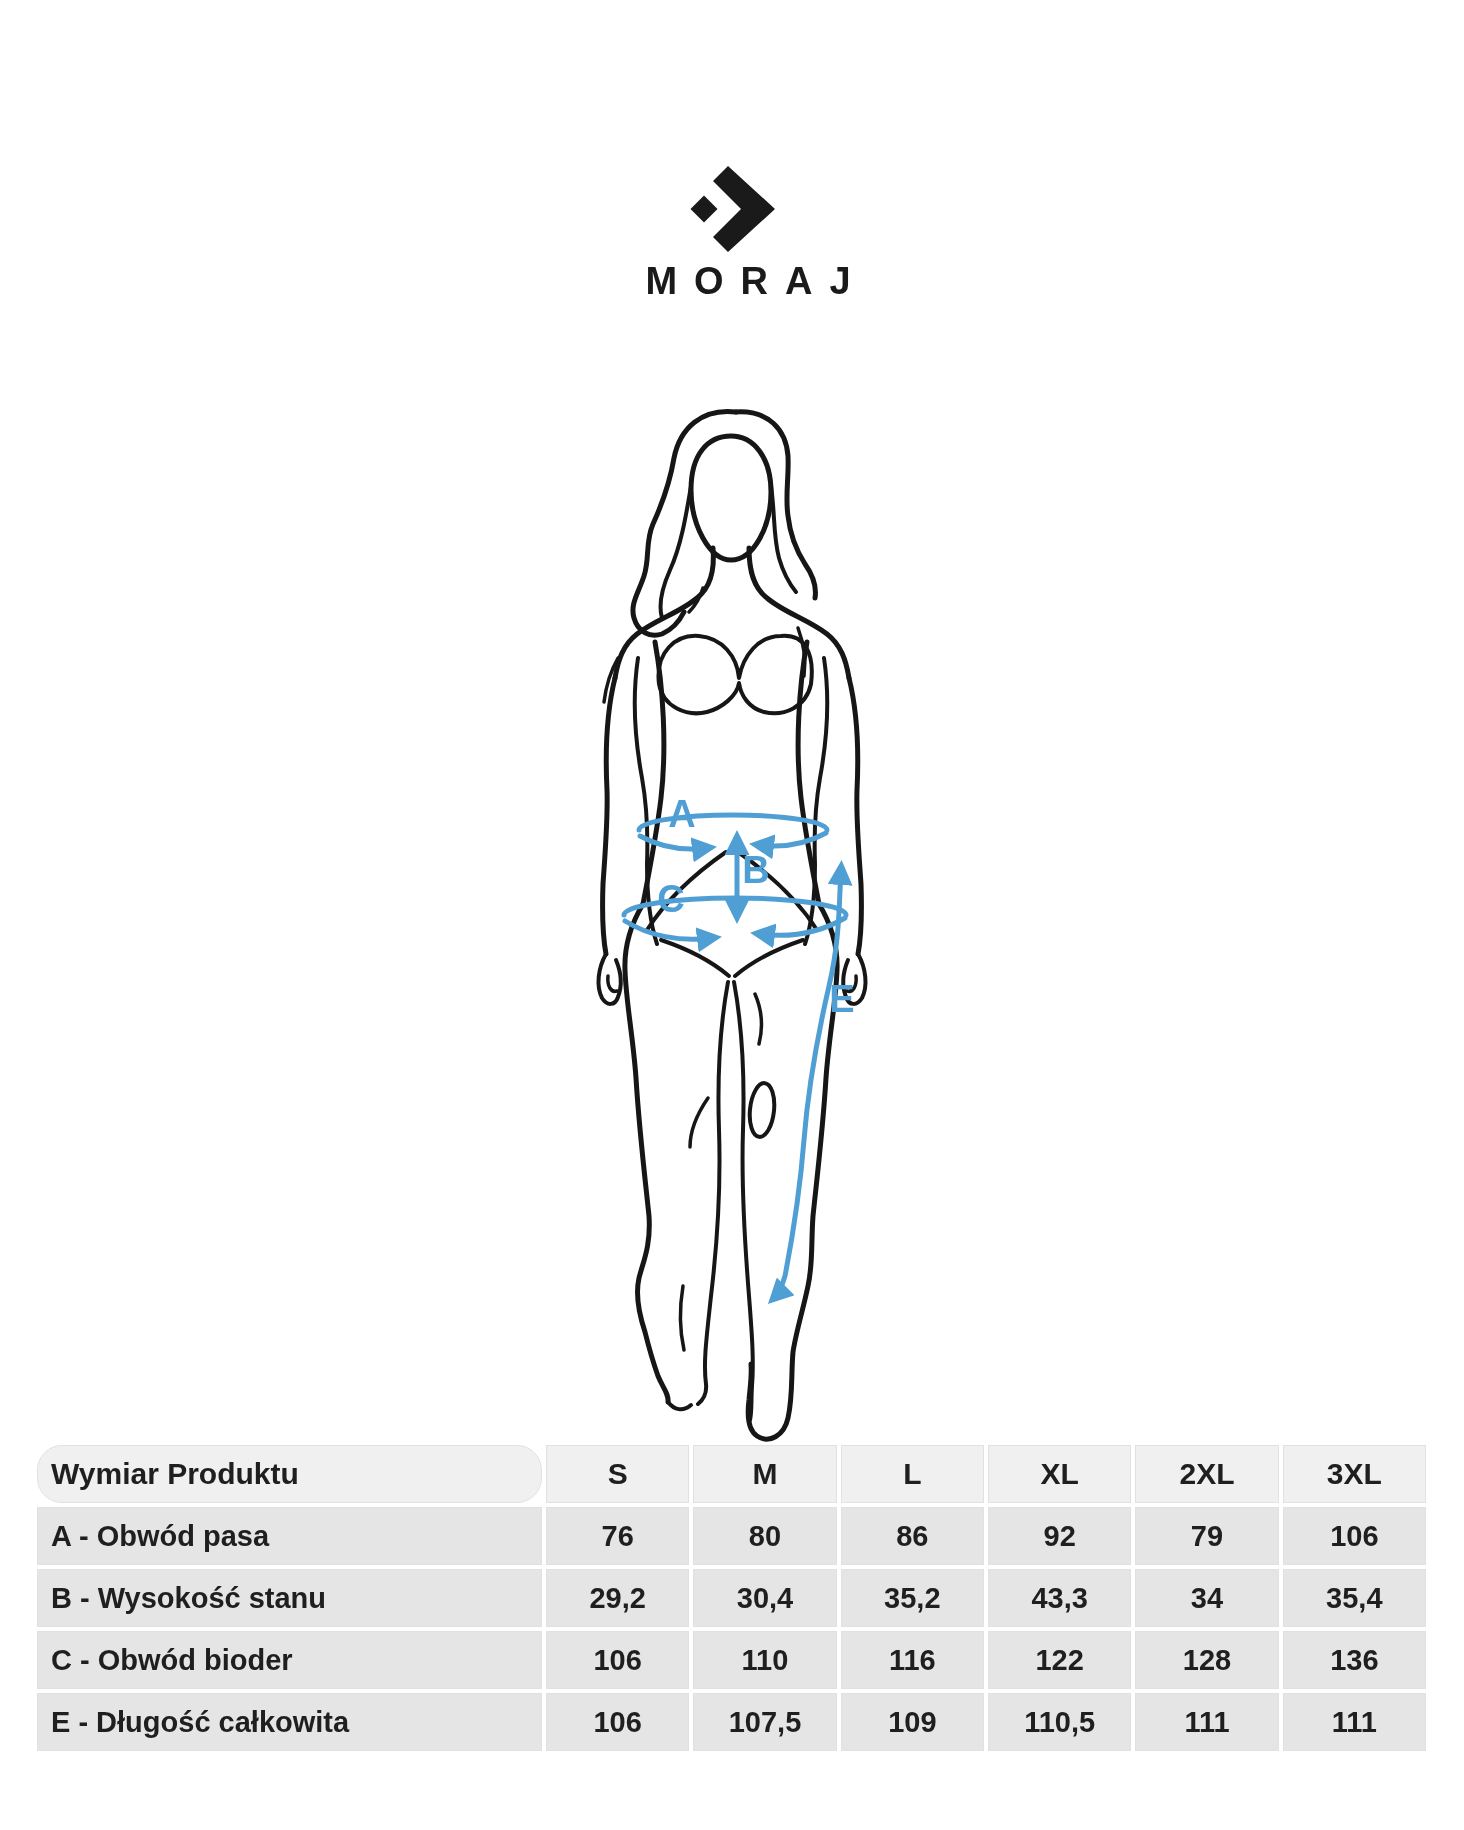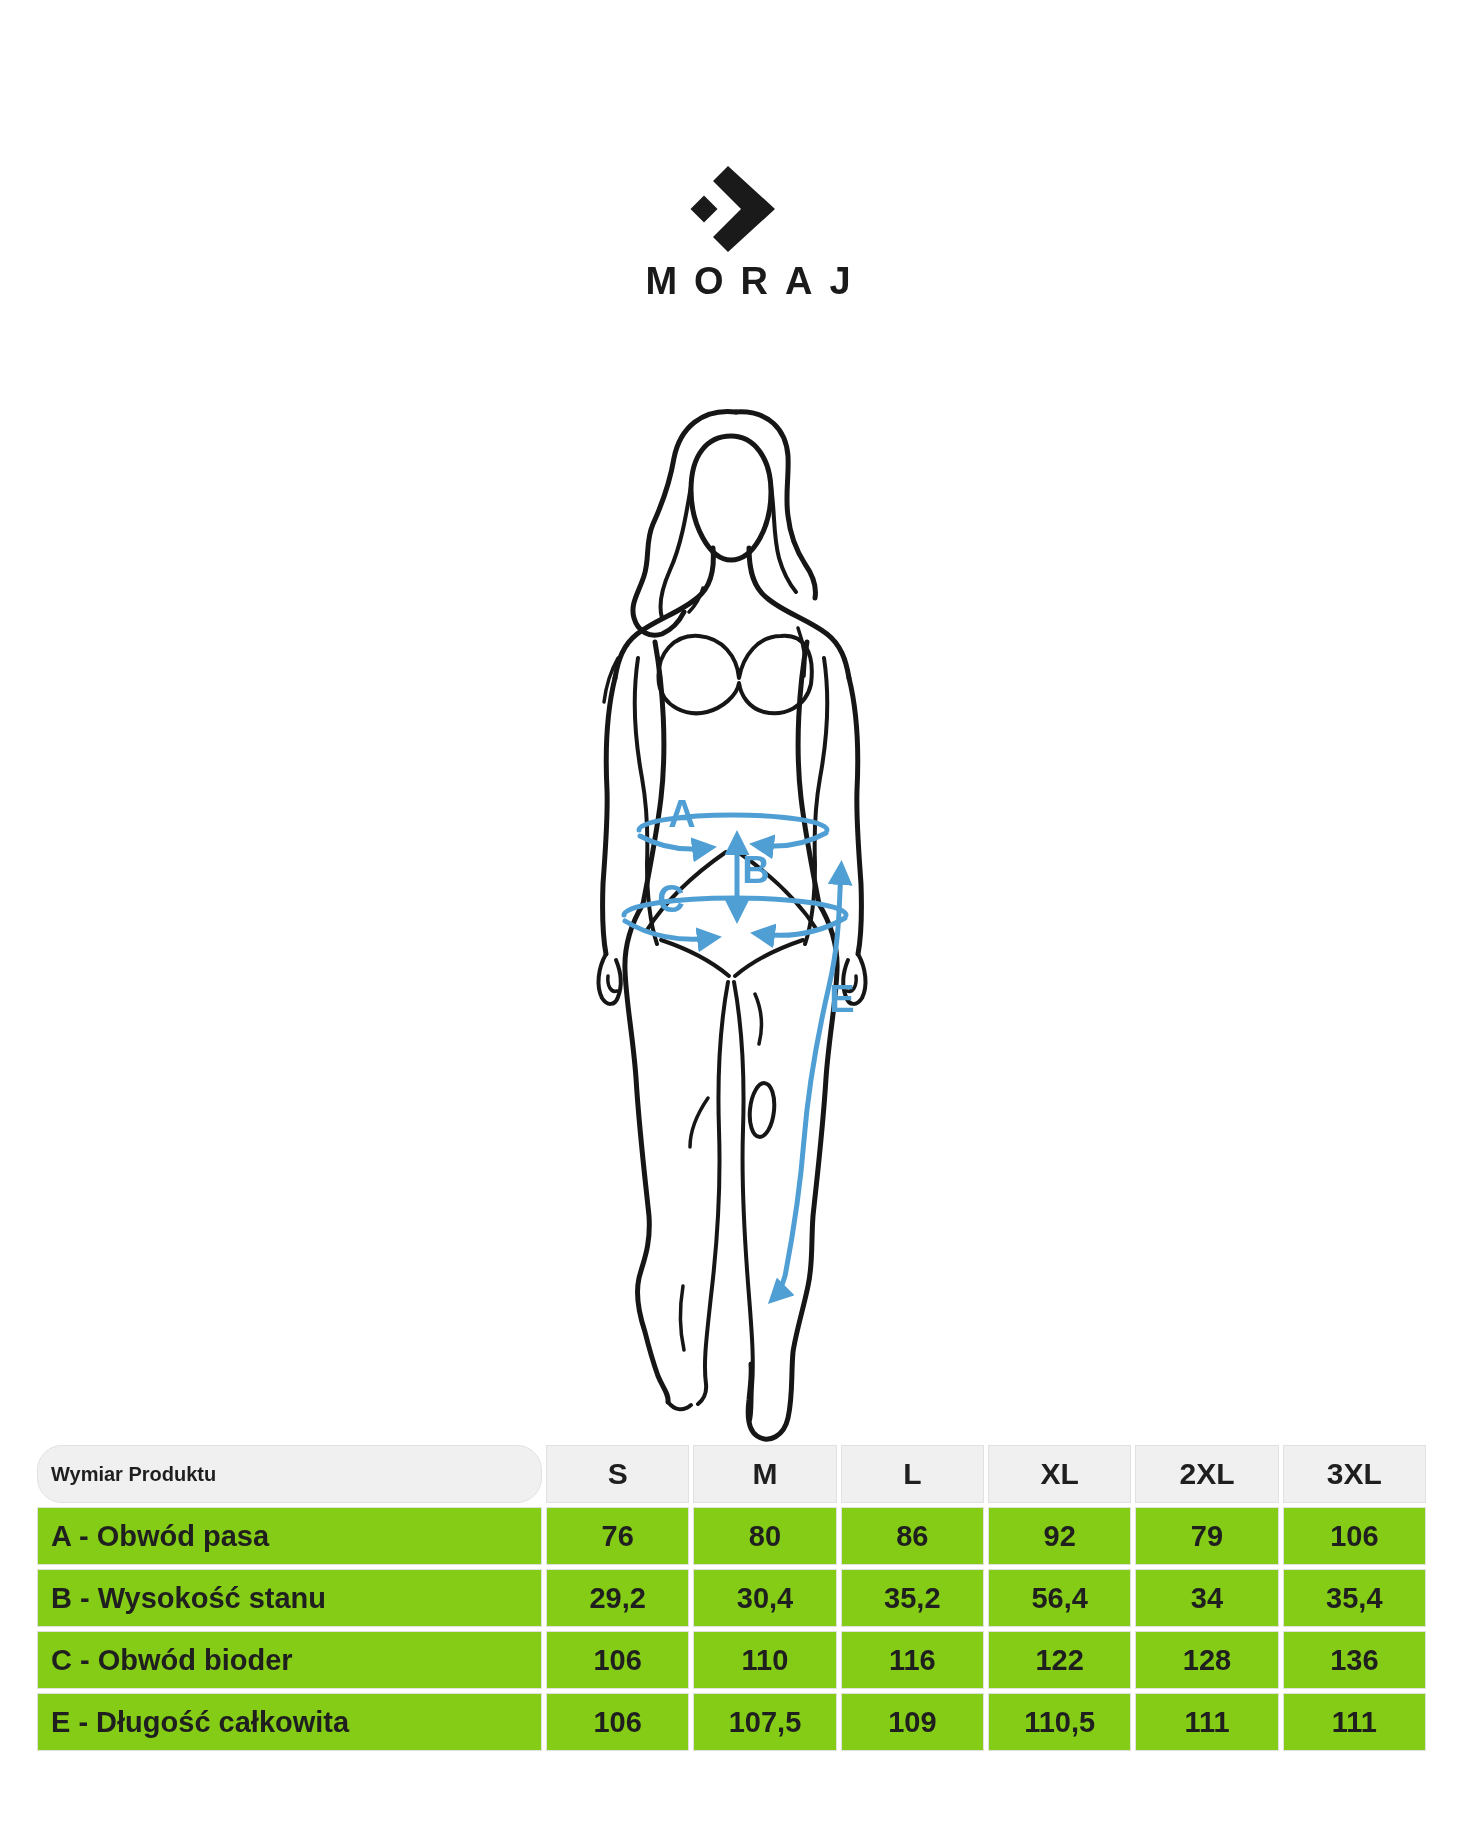--- a/index.html
+++ b/index.html
@@ -37,23 +37,23 @@
   
   .size-table-wrap{position:absolute;left:33px;top:1441px;width:1397px;}
   table.size-table{
     width:100%;border-collapse:separate;border-spacing:4px;table-layout:fixed;
   }
   .size-table th,.size-table td{
     border:1px solid var(--table-border);height:54px;font-weight:700;
     color:var(--text);text-align:center;vertical-align:middle;overflow:hidden;white-space:nowrap;
   }
   .size-table th{background:var(--table-header-bg);font-size:30px;}
-  .size-table td{background:#84cc16;font-size:29px;}
+  .size-table td{background:#e5e5e5;font-size:29px;}
   .size-table .label{text-align:left;padding-left:13px;font-size:29px;}
-  .size-table th.label{font-size:20px;border-radius:25px;}
+  .size-table th.label{font-size:30px;border-radius:25px;}
   
   .note{
     position:absolute;left:33px;top:1774px;margin:0;
     font-size:28px;font-weight:700;color:var(--note-gray);
   }
 </style>
 </head>
 <body>
 
 <div id="page">
@@ -154,21 +154,21 @@
           <td>86</td>
           <td>92</td>
           <td>79</td>
           <td>106</td>
         </tr>
         <tr>
           <td class="label">B - Wysokość stanu</td>
           <td>29,2</td>
           <td>30,4</td>
           <td>35,2</td>
-          <td>56,4</td>
+          <td>43,3</td>
           <td>34</td>
           <td>35,4</td>
         </tr>
         <tr>
           <td class="label">C - Obwód bioder</td>
           <td>106</td>
           <td>110</td>
           <td>116</td>
           <td>122</td>
           <td>128</td>

